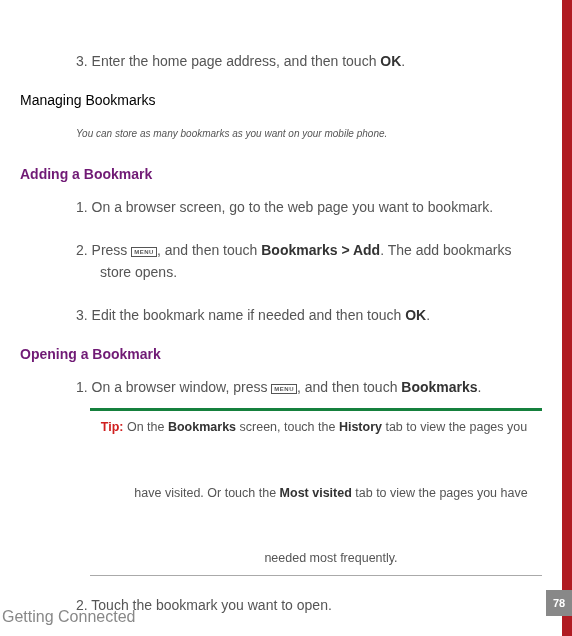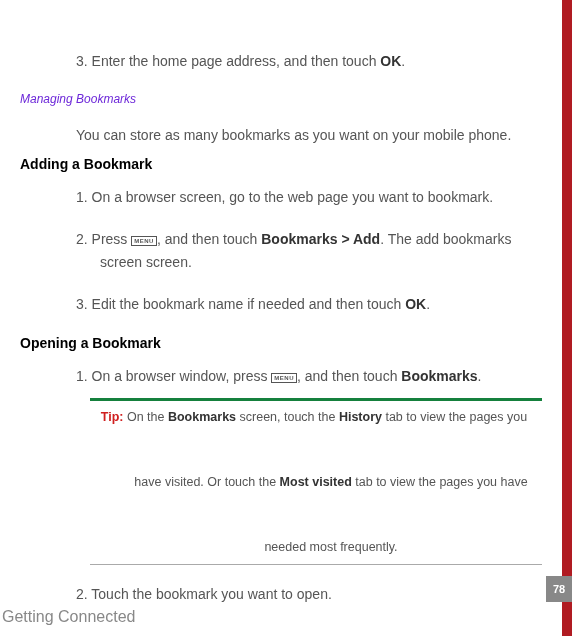--- a/index.html
+++ b/index.html
@@ -25,37 +25,37 @@
   .step-line {
     font-size: 14px;
     line-height: 1.6;
     margin-bottom: 20px;
   }
   .step-line .indent-cont {
     display: block;
     padding-left: 24px;
   }
   .h2 {
-    font-size: 12px;
-    color: #6d28d9;
+    font-size: 14px;
+    color: #000000;
     margin: 0 0 18px 0;
     padding-left: 2px;
-    font-style: italic;
   }
   .h2-sub {
     font-size: 14px;
     font-weight: bold;
-    color: #000000;
+    color: #701a75;
     margin: 0 0 14px 0;
     padding-left: 2px;
   }
   .body-text {
-    font-size: 14px;
+    font-size: 10px;
     line-height: 1.6;
-    margin-bottom: 9px;
+    margin-bottom: 24px;
+    font-style: italic;
   }
   .bold { font-weight: bold; color: #333; }
   .menu-icon {
     display: inline-block;
     border: 1px solid #555;
     font-size: 6px;
     font-weight: bold;
     padding: 1px 2px;
     letter-spacing: 0.5px;
     vertical-align: 1px;
@@ -96,21 +96,21 @@
     position: absolute;
     right: 0;
     top: 0;
     width: 10px;
     height: 100%;
     background: #b01b22;
   }
   .page-num-block {
     position: absolute;
     right: 0;
-    bottom: 34px;
+    bottom: 20px;
     width: 26px;
     height: 26px;
     background: #888;
     color: #fff;
     font-size: 11px;
     font-weight: bold;
     display: flex;
     align-items: center;
     justify-content: center;
   }
@@ -134,21 +134,21 @@
     <div class="body-text">You can store as many bookmarks as you want on your mobile phone.</div>
 
     <div class="h2-sub h2-left2">Adding a Bookmark</div>
 
     <div class="step-line">
       <span>1.</span><span> On a browser screen, go to the web page you want to bookmark.</span>
     </div>
 
     <div class="step-line">
       <span>2.</span><span> Press </span><span class="menu-icon">MENU</span><span>, and then touch </span><span class="bold">Bookmarks &gt; Add</span><span>. The add bookmarks </span>
-      <span class="indent-cont">screen screen.</span>
+      <span class="indent-cont">store opens.</span>
     </div>
 
     <div class="step-line">
       <span>3.</span><span> Edit the bookmark name if needed and then touch </span><span class="bold">OK</span><span>.</span>
     </div>
 
     <div class="h2-sub h2-left2">Opening a Bookmark</div>
 
     <div class="step-line" style="margin-bottom:10px;">
       <span>1.</span><span> On a browser window, press </span><span class="menu-icon">MENU</span><span>, and then touch </span><span class="bold">Bookmarks</span><span>.</span>

